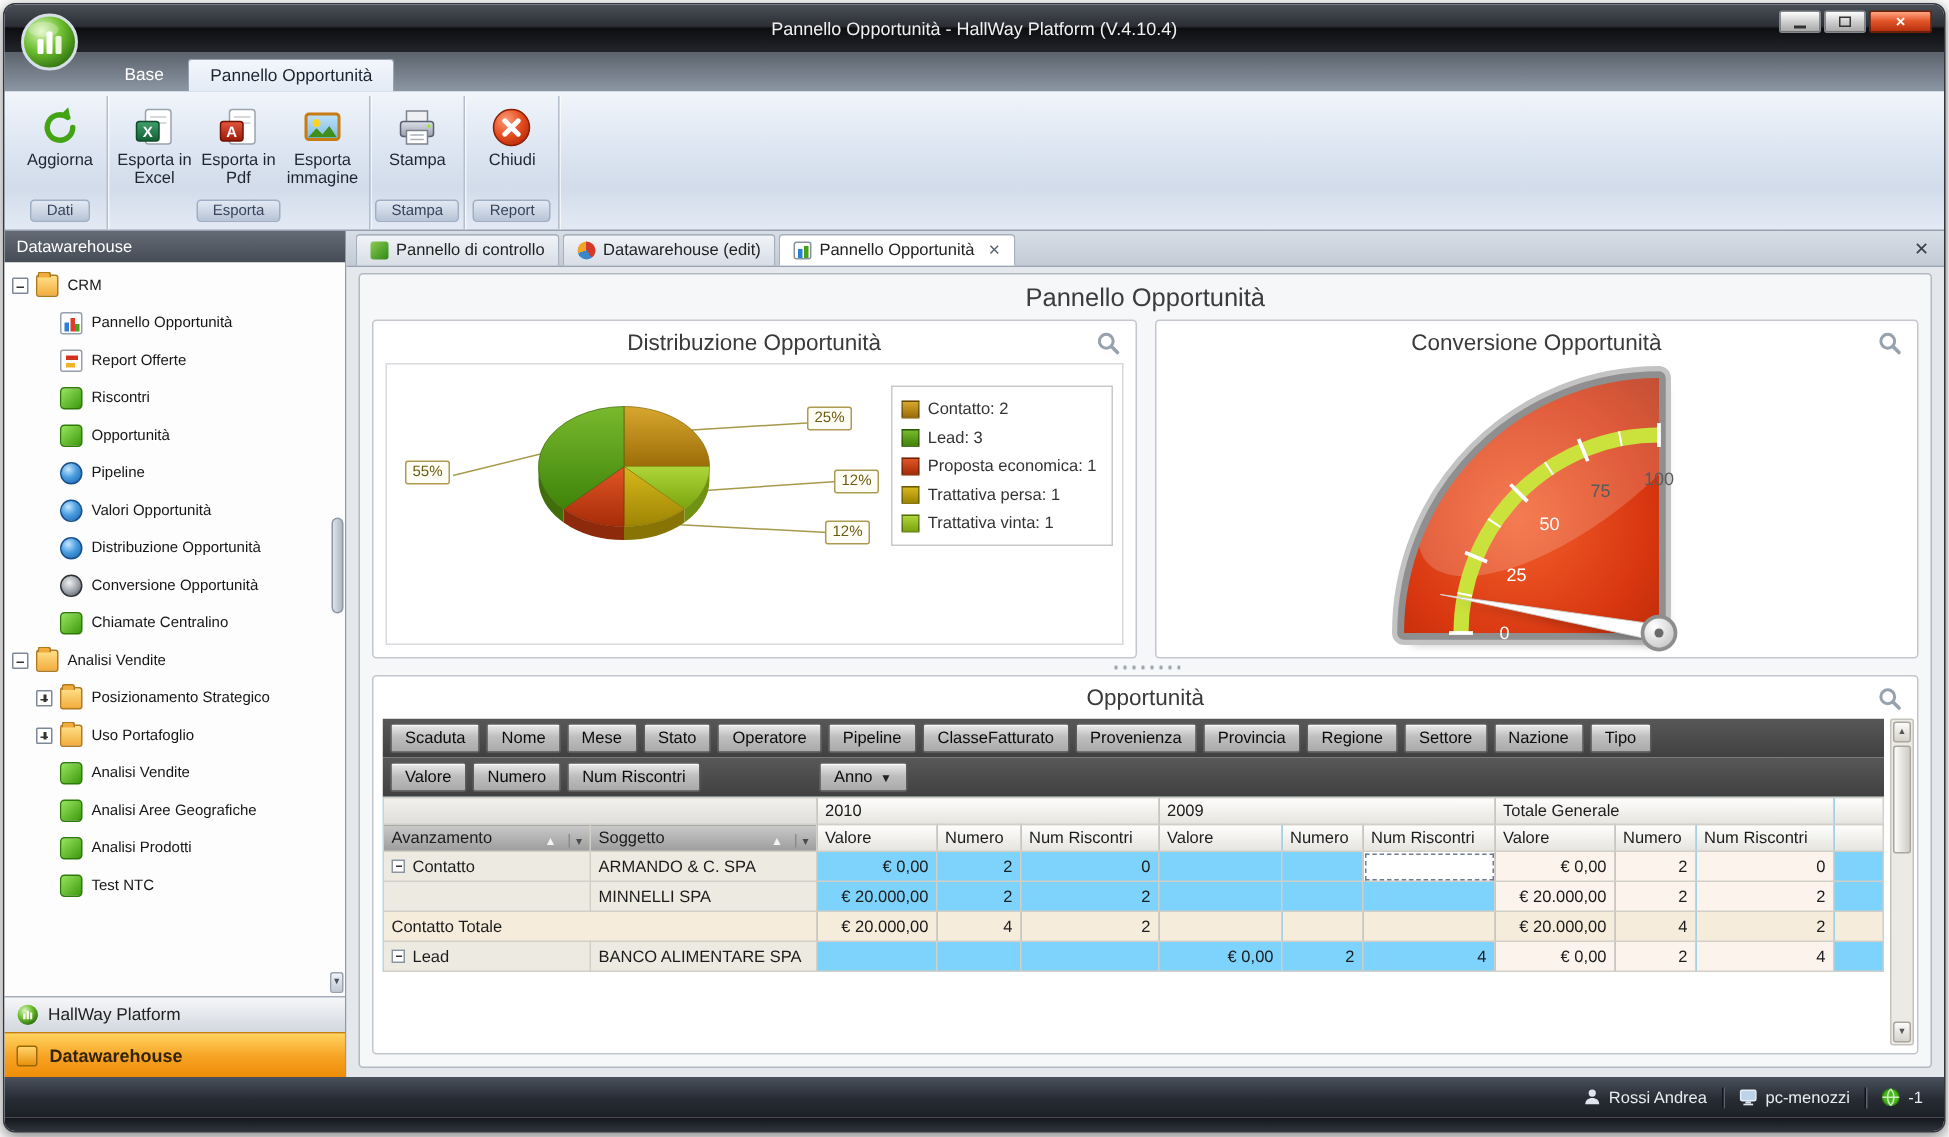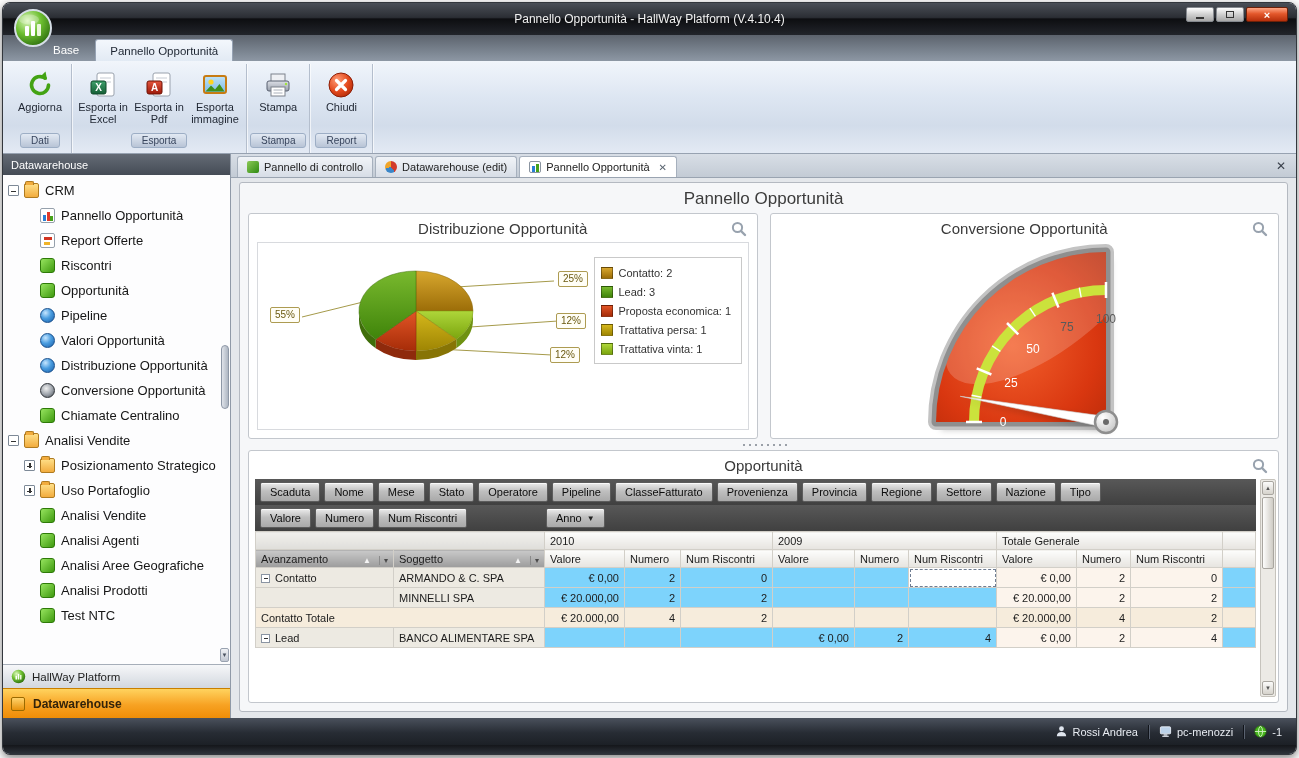--- a/index.html
+++ b/index.html
@@ -15,41 +15,41 @@
 .wbtn{width:28px;height:15px;border:1px solid #85898f;border-radius:2px;background:linear-gradient(#fdfdfd,#cfcfcf 50%,#a8a8a8);
   display:flex;align-items:center;justify-content:center;color:#222}
 .wbtn .minbar{width:8px;height:2px;background:#333;margin-top:6px}
 .wbtn .maxbox{width:8px;height:7px;border:1.5px solid #333}
 .wbtn.close{width:42px;background:linear-gradient(#ffa684,#e3572b 45%,#b52f0b);border-color:#6e2008;color:#fff;font-size:11px;font-weight:bold}
 
 
 .orb{position:absolute;left:10px;top:5px;z-index:60}
 
 
-.tabstrip{height:26px;flex:none;background:linear-gradient(#5c636d,#7e8894 70%,#8d97a4);display:flex;align-items:flex-end;padding-left:36px}
+.tabstrip{height:26px;flex:none;background:linear-gradient(#5c636d,#7e8894 70%,#8d97a4);display:flex;align-items:flex-end;padding-left:66px}
 .rtab{height:22px;display:flex;align-items:center;padding:0 14px;font-size:11.5px;color:#fff;border-radius:3px 3px 0 0;margin-right:2px}
 .rtab.active{background:linear-gradient(#f3f7fc,#e2eaf4);color:#1c2430;border:1px solid #97a3b4;border-bottom:none}
 
 
 .ribbon{height:93px;flex:none;background:linear-gradient(#f1f5fb,#dde6f2 40%,#d2dcea 70%,#e3eaf4);
   border-bottom:1px solid #97a2b1;display:flex;padding:3px 4px 0 6px}
 .rgroup{display:flex;flex-direction:column;align-items:center;padding:1px 3px 2px;border-right:1px solid #b4becd;box-shadow:1px 0 0 rgba(255,255,255,.65)}
 .rbtns{display:flex;flex:1;align-items:flex-start}
 .rbtn{width:56px;display:flex;flex-direction:column;align-items:center;text-align:center;font-size:11px;line-height:12px;color:#1e2531;
   padding:3px 1px 1px;border:1px solid transparent;border-radius:3px;cursor:default}
 .rbtn .ric{height:32px;display:flex;align-items:center;justify-content:center}
 .gchip{height:15px;margin:1px auto 3px;padding:0 10px;border-radius:3px;background:linear-gradient(#e2e9f3,#b8c4d6);
   border:1px solid #9daec5;font-size:10px;color:#37445c;display:flex;align-items:center}
 
 
 .content{flex:1;display:flex;min-height:0}
 .sidebar{width:228px;flex:none;background:#fff;border-right:1px solid #8f99a7;display:flex;flex-direction:column}
 .sb-header{height:21px;flex:none;background:linear-gradient(#646b75,#454c56);color:#fff;font-size:11px;display:flex;align-items:center;padding:0 8px}
 .tree{flex:1;position:relative;overflow:hidden;background:#fdfdfe;padding-top:3px}
-.titem{height:25px;display:flex;align-items:center;font-size:13px;color:#161616;white-space:nowrap}
+.titem{height:25px;display:flex;align-items:center;font-size:10px;color:#161616;white-space:nowrap}
 .lvl0{padding-left:5px}.lvl1{padding-left:21px}
 .tgl{width:11px;height:11px;flex:none;border:1px solid #7d8997;background:#fff;margin-right:5px;position:relative;border-radius:1px}
 .tgl::before{content:"";position:absolute;left:2px;top:4.5px;width:5px;height:1.4px;background:#333}
 .tgl.plus::after{content:"";position:absolute;left:4.3px;top:2px;width:1.4px;height:5px;background:#333}
 .tgl-spacer{width:16px;flex:none}
 .ico{width:15px;height:15px;flex:none;margin-right:6px;border-radius:2px}
 .ico-folder{background:linear-gradient(#ffe089,#f2ac3e);border:1px solid #b07b20;position:relative}
 .ico-folder::before{content:"";position:absolute;left:0;top:-3px;width:7px;height:3px;background:#f2ac3e;border:1px solid #b07b20;border-bottom:none;border-radius:2px 2px 0 0}
 .ico-chart{background:#fff;border:1px solid #96a0ac;background-image:linear-gradient(#2a7fd4,#2a7fd4),linear-gradient(#e03a2a,#e03a2a),linear-gradient(#46a21a,#46a21a);
   background-size:3px 6px,3px 9px,3px 5px;background-position:2px 6px,5.5px 3px,9px 7px;background-repeat:no-repeat}
@@ -377,25 +377,20 @@
           </div>
         <div class="titem lvl1">
             <span class="tgl plus"></span>
             <span class="ico ico-folder"></span>
             <span>Uso Portafoglio</span>
           </div>
         <div class="titem lvl1">
             <span class="tgl-spacer"></span>
             <span class="ico ico-cube"></span>
             <span>Analisi Vendite</span>
-          </div>
-        <div class="titem lvl1">
-            <span class="tgl-spacer"></span>
-            <span class="ico ico-cube"></span>
-            <span>Analisi Agenti</span>
           </div>
         <div class="titem lvl1">
             <span class="tgl-spacer"></span>
             <span class="ico ico-cube"></span>
             <span>Analisi Aree Geografiche</span>
           </div>
         <div class="titem lvl1">
             <span class="tgl-spacer"></span>
             <span class="ico ico-cube"></span>
             <span>Analisi Prodotti</span>
@@ -499,21 +494,21 @@
                   <path d="M100,102 A57,40 0 0 1 59.7,90.3 L59.7,99.3 A57,40 0 0 0 100,111 Z" fill="#8e2a0c"></path>
                   <path d="M59.7,90.3 A57,40 0 0 1 43,62 L43,71 A57,40 0 0 0 59.7,99.3 Z" fill="#3f6e0a"></path>
                   <path d="M100,62 L100,22 A57,40 0 0 1 157,62 Z" fill="url(#p1)" stroke="#8a6a10" stroke-width="0.5"></path>
                   <path d="M100,62 L157,62 A57,40 0 0 1 140.3,90.3 Z" fill="url(#p5)" stroke="#7a9a12" stroke-width="0.5"></path>
                   <path d="M100,62 L140.3,90.3 A57,40 0 0 1 100,102 Z" fill="url(#p4)" stroke="#8a7a08" stroke-width="0.5"></path>
                   <path d="M100,62 L100,102 A57,40 0 0 1 59.7,90.3 Z" fill="url(#p3)" stroke="#8e2a0c" stroke-width="0.5"></path>
                   <path d="M100,62 L59.7,90.3 A57,40 0 0 1 100,22 Z" fill="url(#p2)" stroke="#3f6e0a" stroke-width="0.5"></path>
                 </g>
               </svg>
               <div class="callout" style="left:12px;top:64px">55%</div>
-              <div class="callout" style="left:300px;top:28px">25%</div>
+              <div class="callout" style="left:280px;top:28px">25%</div>
               <div class="callout" style="left:298px;top:70px">12%</div>
               <div class="callout" style="left:292px;top:104px">12%</div>
               <div class="legend">
                 <div class="lrow">
                     <span class="sw sw0"></span>
                     <span>Contatto: 2</span>
                   </div>
                 <div class="lrow">
                     <span class="sw sw1"></span>
                     <span>Lead: 3</span>

